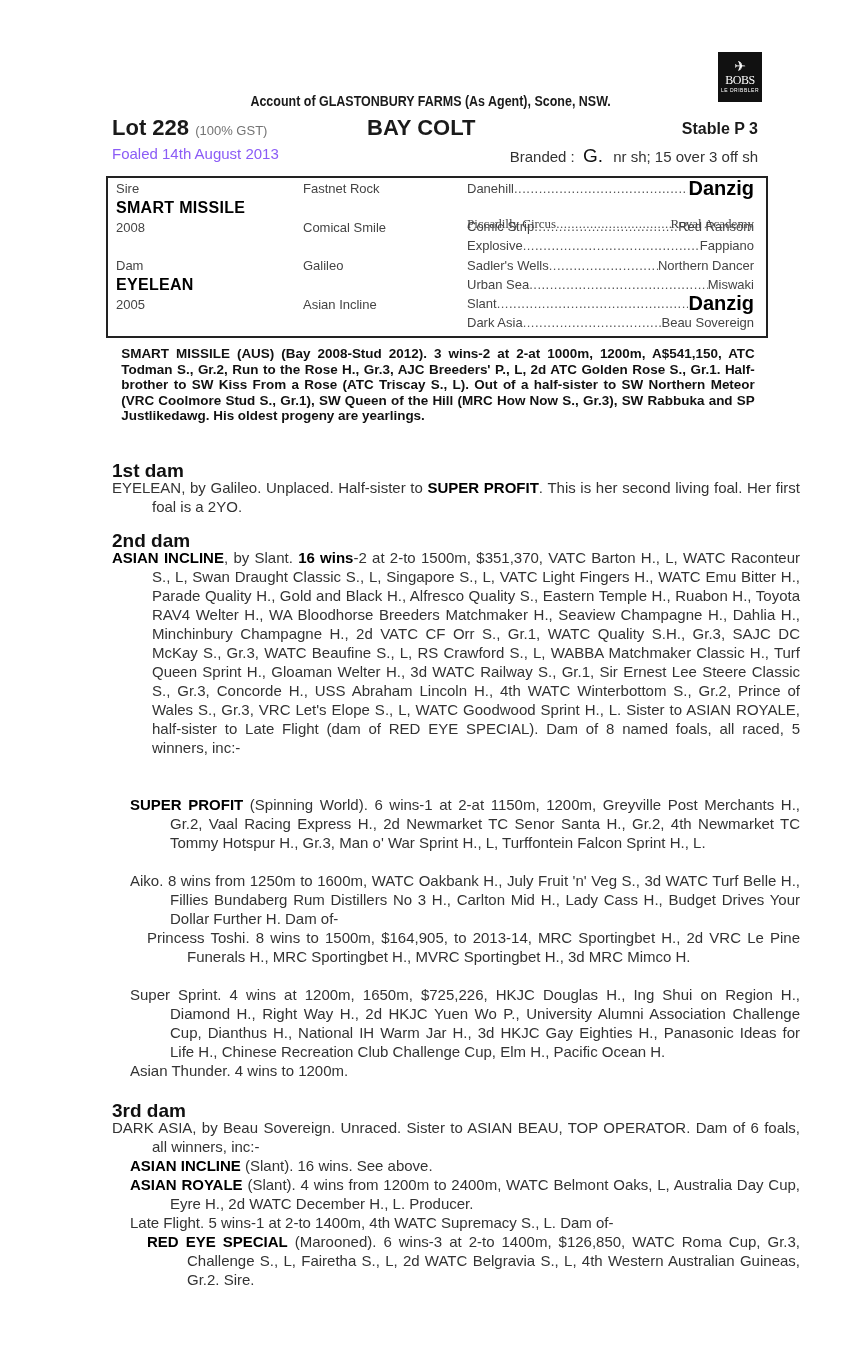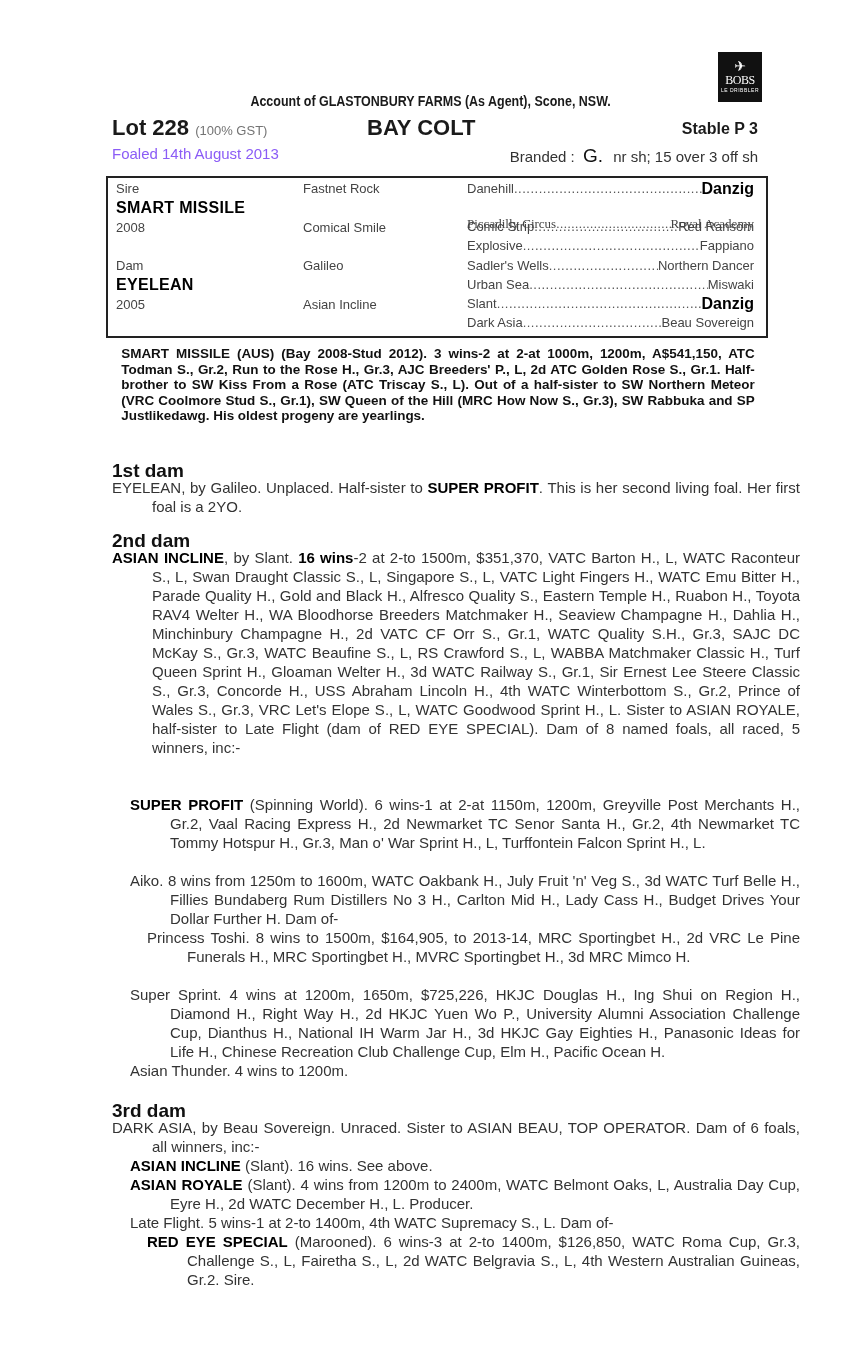--- a/index.html
+++ b/index.html
@@ -26,21 +26,21 @@
 
     .ped { position: absolute; left: 106px; top: 176px; width: 658px; height: 158px; border: 2px solid #222; }
     .ped .c { position: absolute; font-size: 13px; color: #444; white-space: nowrap; }
     .ped .big { font-weight: 900; font-size: 16px; color: #000; letter-spacing: 0.3px; text-align: right; }
     .ped .g { position: absolute; left: 359px; width: 287px; font-size: 13px; color: #444; height: 19px;
               line-height: 19px; display: flex; }
     .ped .g .l { white-space: nowrap; }
     .ped .g .dots { flex: 1; overflow: hidden; white-space: nowrap; color: #555; }
     .ped .g .dots::after { content: "................................................................................................"; letter-spacing: 0.5px; }
     .ped .g .r { white-space: nowrap; }
-    .ped .g .r.bold { font-weight: 900; color: #000; font-size: 16px; }
+    .ped .g .r.bold { font-weight: 900; color: #000; font-size: 20px; }
 
     .sirepara { position: absolute; left: 118px; top: 346px; width: 640px; font-size: 13.6px; font-weight: 900;
                 line-height: 15.5px; color: #111; text-align: justify; transform: scaleX(0.99); }
 
     .h { position: absolute; left: 112px; font-size: 19px; font-weight: 900; color: #111; }
     .p { position: absolute; width: 648px; font-size: 15px; line-height: 19px; color: #333; text-align: justify; }
     .p b { color: #000; font-weight: 900; }
     .lvl0 { left: 112px; }
     .lvl1 { left: 130px; width: 630px; }
     .lvl2 { left: 147px; width: 613px; }

